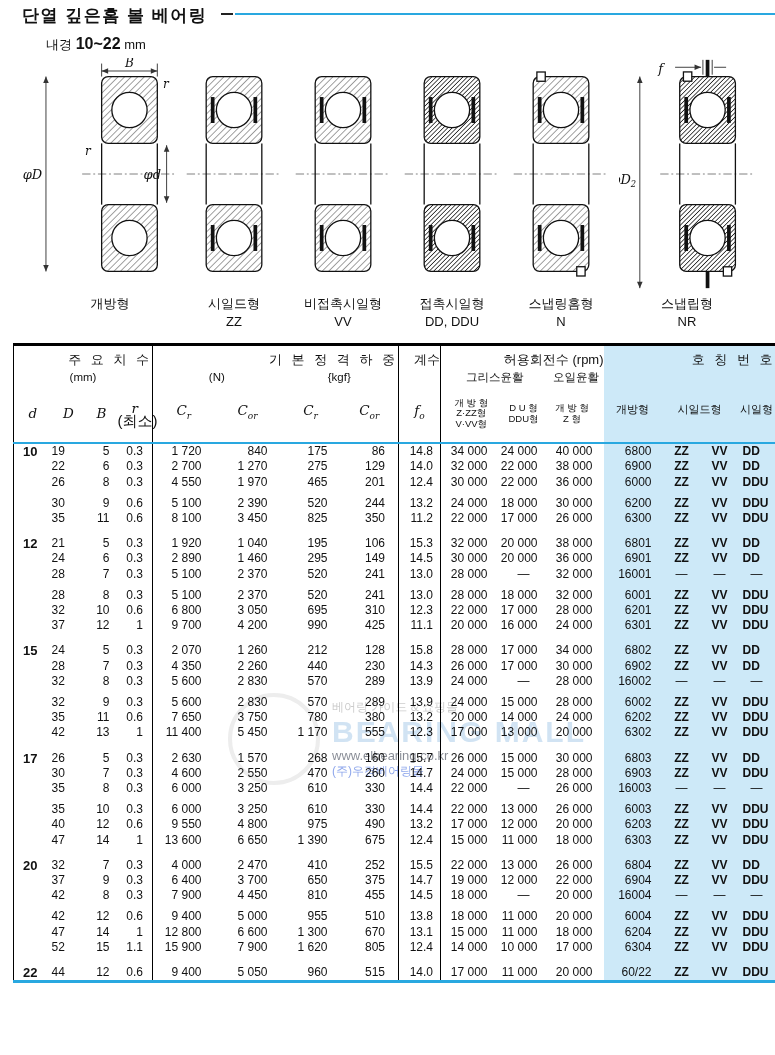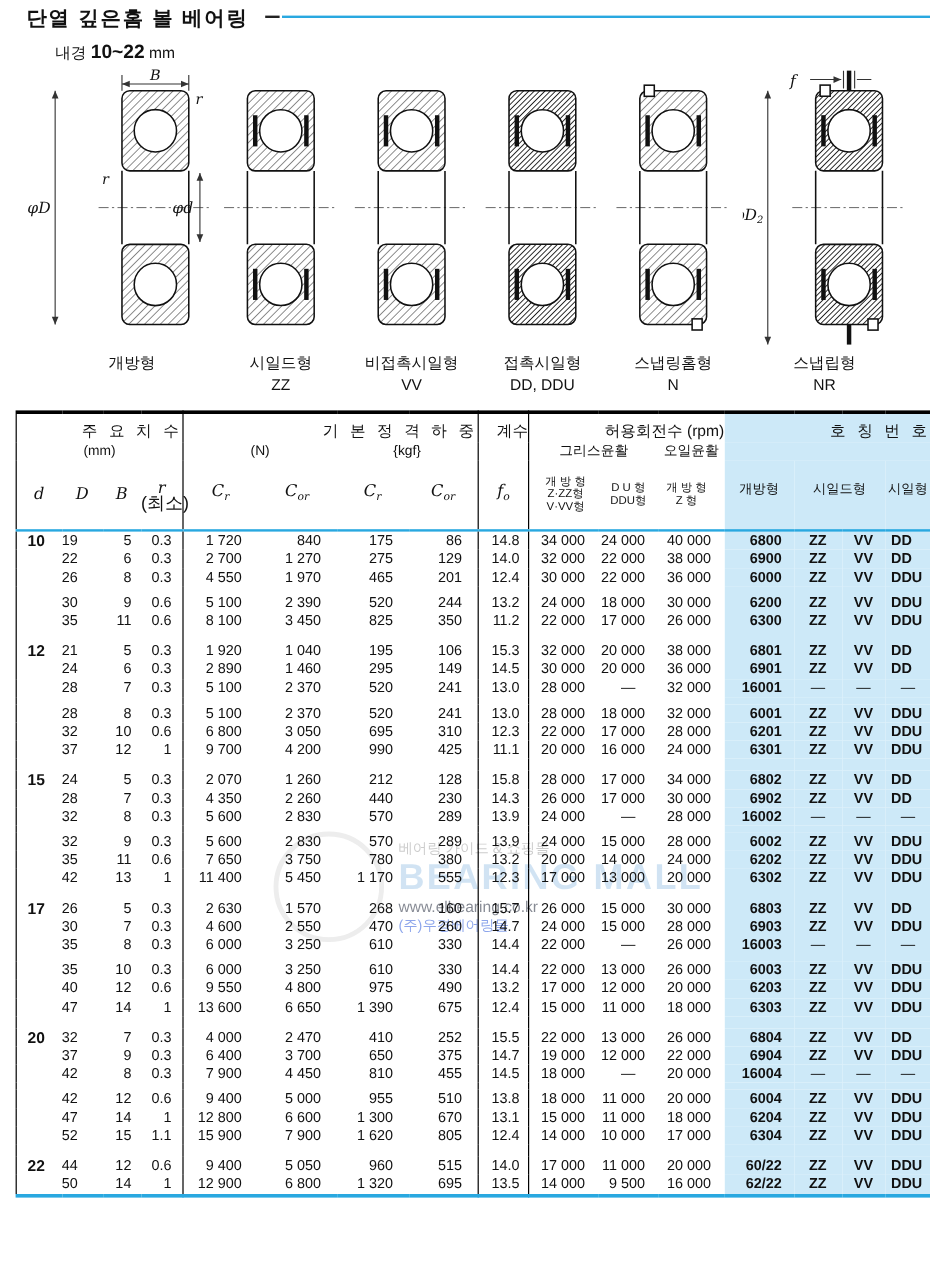--- a/index.html
+++ b/index.html
@@ -50,21 +50,21 @@
   .s-r{text-align:right;padding-right:8px}
   .csub{font-size:11px;vertical-align:bottom;padding-bottom:8px}
   
   .c-d{text-align:left;padding-left:9px;font-weight:bold;font-size:13px}
   .c-D{text-align:left;padding-right:7px}
   .c-B{text-align:right;padding-right:8px}
   .c-r{text-align:right;padding-right:9px}
   .c-n{text-align:right;padding-right:13px}
   .c-f{text-align:right;padding-right:7px}
   .c-s{text-align:right;padding-right:11px}
-  .c-code{text-align:right;padding-right:10px;font-weight:bold}
+  .c-code{text-align:right;padding-right:10px;font-weight:normal}
   .c-zz,.c-vv{text-align:center;font-weight:bold}
   .c-seal{text-align:left;padding-left:5px;font-weight:bold}
   .dashc{text-align:center;padding:0;font-weight:normal}
   tr.sp6 td{height:6px;line-height:6px;font-size:0}
   tr.sp10 td{height:10px;line-height:10px;font-size:0}
 </style>
 </head>
 <body>
 
 <div class="titlebar">
@@ -1063,32 +1063,14 @@
         <td class="c-n br">515</td>
         <td class="c-f br">14.0</td>
         <td class="c-s">17 000</td>
         <td class="c-s">11 000</td>
         <td class="c-s">20 000</td>
         <td class="c-code blue">60/22</td>
         <td class="c-zz blue">ZZ</td>
         <td class="c-vv blue">VV</td>
         <td class="c-seal blue">DDU</td>
       </tr>
-      <tr>
-        <td class="c-d bl"></td>
-        <td class="c-D">50</td>
-        <td class="c-B">14</td>
-        <td class="c-r br">1</td>
-        <td class="c-n">12 900</td>
-        <td class="c-n">6 800</td>
-        <td class="c-n">1 320</td>
-        <td class="c-n br">695</td>
-        <td class="c-f br">13.5</td>
-        <td class="c-s">14 000</td>
-        <td class="c-s">9 500</td>
-        <td class="c-s">16 000</td>
-        <td class="c-code blue">62/22</td>
-        <td class="c-zz blue">ZZ</td>
-        <td class="c-vv blue">VV</td>
-        <td class="c-seal blue">DDU</td>
-      </tr>
     </tbody>
 </table>
 
 </body></html>

